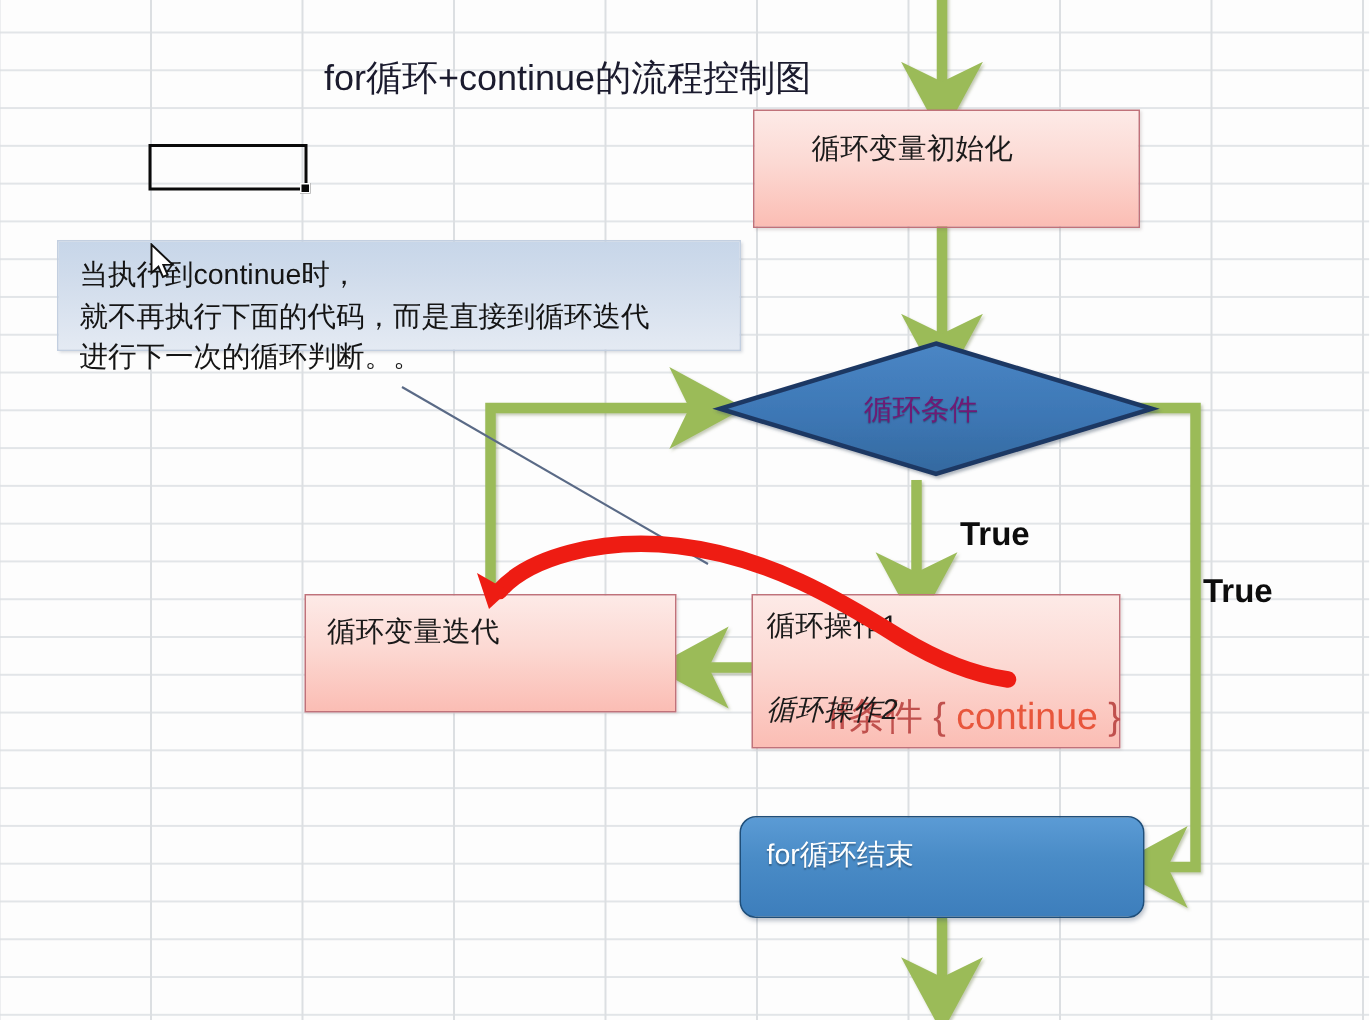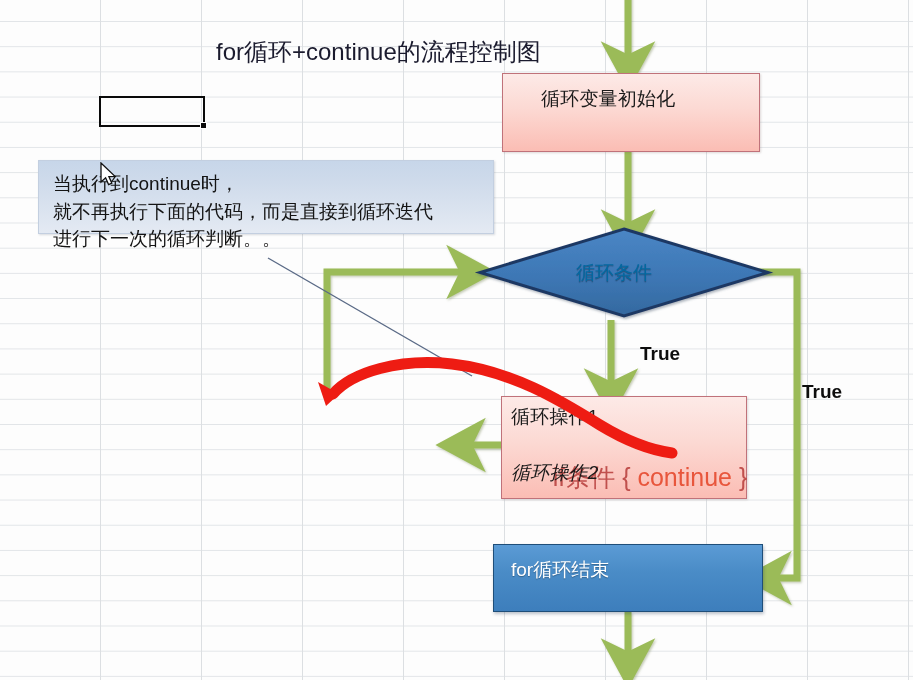--- a/index.html
+++ b/index.html
@@ -39,30 +39,30 @@
     position: absolute;
     color: #1a1a1a;
     font-size: 19px;
     letter-spacing: 0.2px;
     white-space: pre;
   }
   
   .diamond-wrap { position: absolute; }
   .diamond-label {
     position: absolute;
-    color: #0369a1;
+    color: #701a75;
     font-size: 19px;
     white-space: pre;
     text-shadow: 0 1px 1px rgba(0,0,0,0.35);
   }
   
   .term-box {
     position: absolute;
     border: 1.6px solid #1f4e79;
-    border-radius: 0;
+    border-radius: 11px;
     background: linear-gradient(to bottom, #5b9bd5 0%, #4a8cc7 40%, #3d7ebc 100%);
     box-shadow: 1px 2px 3px rgba(40,60,90,0.3);
   }
   .term-label {
     position: absolute;
     color: #ffffff;
     font-size: 19px;
     white-space: pre;
     text-shadow: 0 1px 1px rgba(0,0,0,0.3);
   }
@@ -80,21 +80,21 @@
     left: 14px; top: 9px;
     color: #141414;
     font-size: 19px;
     line-height: 1.46;
     white-space: pre-line;
   }
   
   .branch-label {
     position: absolute;
     font-weight: bold;
-    font-size: 19px;
+    font-size: 22px;
     color: #0d0d0d;
     white-space: pre;
   }
   
   #title {
     position: absolute;
     left: 216px; top: 36px;
     font-size: 24px;
     color: #1b1b2e;
     white-space: pre;
@@ -172,20 +172,23 @@
         </linearGradient>
         <filter id="dsh" x="-20%" y="-25%" width="145%" height="155%">
           <feDropShadow dx="1.4" dy="1.6" stdDeviation="1.2" flood-color="#4c5a70" flood-opacity="0.45"></feDropShadow>
         </filter>
       </defs>
       <polygon points="146,2 290,45.5 146,89 2,45.5" fill="url(#dg)" stroke="#1f3864" stroke-width="3" filter="url(#dsh)"></polygon>
     </svg>
     <div class="diamond-label" style="left:98px; top:33px;">循环条件</div>
   </div>
 
+  <div class="proc-box" style="left:203px; top:396px; width:248px; height:79px;">
+    <div class="proc-label" style="left:14px; top:11px;">循环变量迭代</div>
+  </div>
 
   <div class="proc-box" style="left:501px; top:396px; width:246px; height:103px;">
     <div class="proc-label" style="left:9px; top:7px;">循环操作1</div>
     <div style="position:absolute;left:9px;top:35px;font-size:25px;white-space:pre;">
       <span style="color:#c0504d;">if条件 { </span><span style="color:#e8563c;">continue</span><span style="color:#c0504d;"> }</span>
     </div>
     <div class="proc-label" style="left:9px; top:63px;font-style:italic;">循环操作2</div>
   </div>
 
   <div class="term-box" style="left:493px; top:544px; width:270px; height:68px;">

